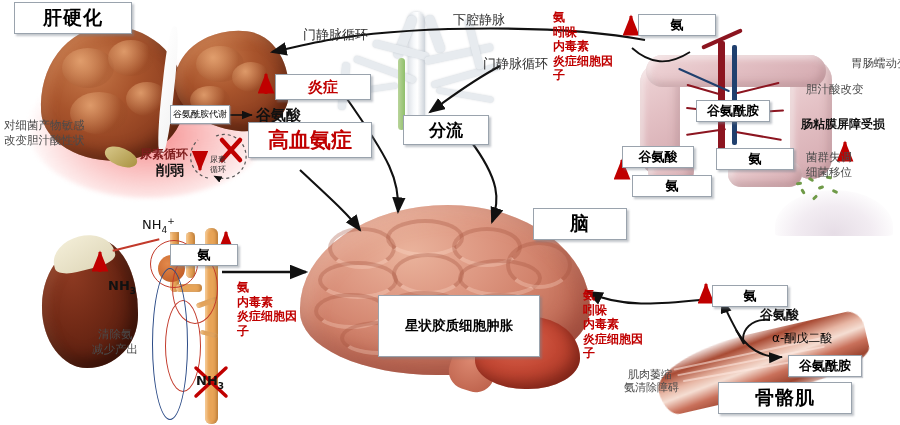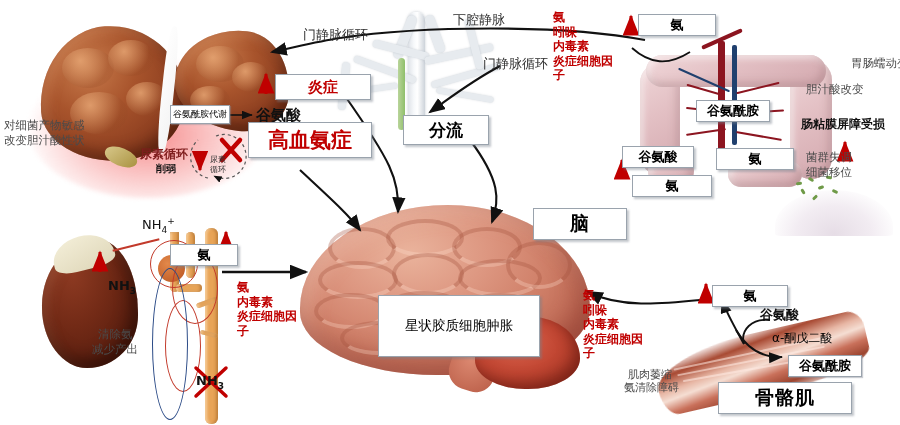--- a/index.html
+++ b/index.html
@@ -240,31 +240,32 @@
       <line x1="222" y1="140" x2="240" y2="160"></line>
       <line x1="240" y1="140" x2="222" y2="160"></line>
     </g>
 
     <g stroke="#c00000" stroke-width="3.5" stroke-linecap="round">
       <line x1="196" y1="368" x2="226" y2="396"></line>
       <line x1="226" y1="368" x2="196" y2="396"></line>
     </g>
   </svg>
 
+  <div class="boxed title-box" style="left:14px;top:2px;width:116px;height:30px;">肝硬化</div>
 
 
   <div class="boxed title-box" style="left:533px;top:208px;width:92px;height:30px;">脑</div>
 
   <div class="boxed title-box" style="left:718px;top:382px;width:132px;height:30px;">骨骼肌</div>
 
   <div class="small-gray" style="left:4px;top:118px;">对细菌产物敏感</div>
   <div class="small-gray" style="left:4px;top:133px;">改变胆汁酸性状</div>
 
   <div class="plain" style="left:140px;top:146px;font-size:12px;font-weight:bold;color:#7f1d1d;">尿素循环</div>
-  <div class="plain" style="left:156px;top:162px;font-size:10px;font-weight:bold;color:#111;">削弱</div>
+  <div class="plain" style="left:156px;top:162px;font-size:14px;font-weight:bold;color:#111;">削弱</div>
 
   <div class="boxed" style="left:170px;top:105px;width:58px;height:17px;font-size:9px;font-weight:normal;box-shadow:1px 1px 1px rgba(140,145,155,.4);">谷氨酰胺代谢</div>
 
   <div class="plain" style="left:210px;top:154px;font-size:8px;color:#333;">尿素</div>
   <div class="plain" style="left:210px;top:164px;font-size:8px;color:#333;">循环</div>
 
   <div class="plain" style="left:256px;top:106px;font-size:15px;font-weight:bold;color:#111;">谷氨酸</div>
 
   <div class="boxed" style="left:248px;top:122px;width:122px;height:34px;font-size:21px;color:#c00000;">高血氨症</div>
 
@@ -321,21 +322,21 @@
 
   <div style="position:absolute;left:237px;top:280px;">
     <div class="red" style="font-size:12px;line-height:14.5px;">氨</div>
     <div class="red" style="font-size:12px;line-height:14.5px;">内毒素</div>
     <div class="red" style="font-size:12px;line-height:14.5px;">炎症细胞因</div>
     <div class="red" style="font-size:12px;line-height:14.5px;">子</div>
   </div>
 
   <div class="boxed" style="left:378px;top:295px;width:160px;height:60px;flex-direction:column;justify-content:center;
               box-shadow:2px 2px 2px rgba(120,128,140,.45);">
-    <div style="font-size:13.5px;font-weight:normal;text-align:center;">星状胶质细胞肿胀</div>
+    <div style="font-size:13.5px;font-weight:bold;text-align:center;">星状胶质细胞肿胀</div>
   </div>
 
   <div style="position:absolute;left:583px;top:288px;">
     <div class="red" style="font-size:12px;line-height:14.5px;">氨</div>
     <div class="red" style="font-size:12px;line-height:14.5px;">吲哚</div>
     <div class="red" style="font-size:12px;line-height:14.5px;">内毒素</div>
     <div class="red" style="font-size:12px;line-height:14.5px;">炎症细胞因</div>
     <div class="red" style="font-size:12px;line-height:14.5px;">子</div>
   </div>
 

